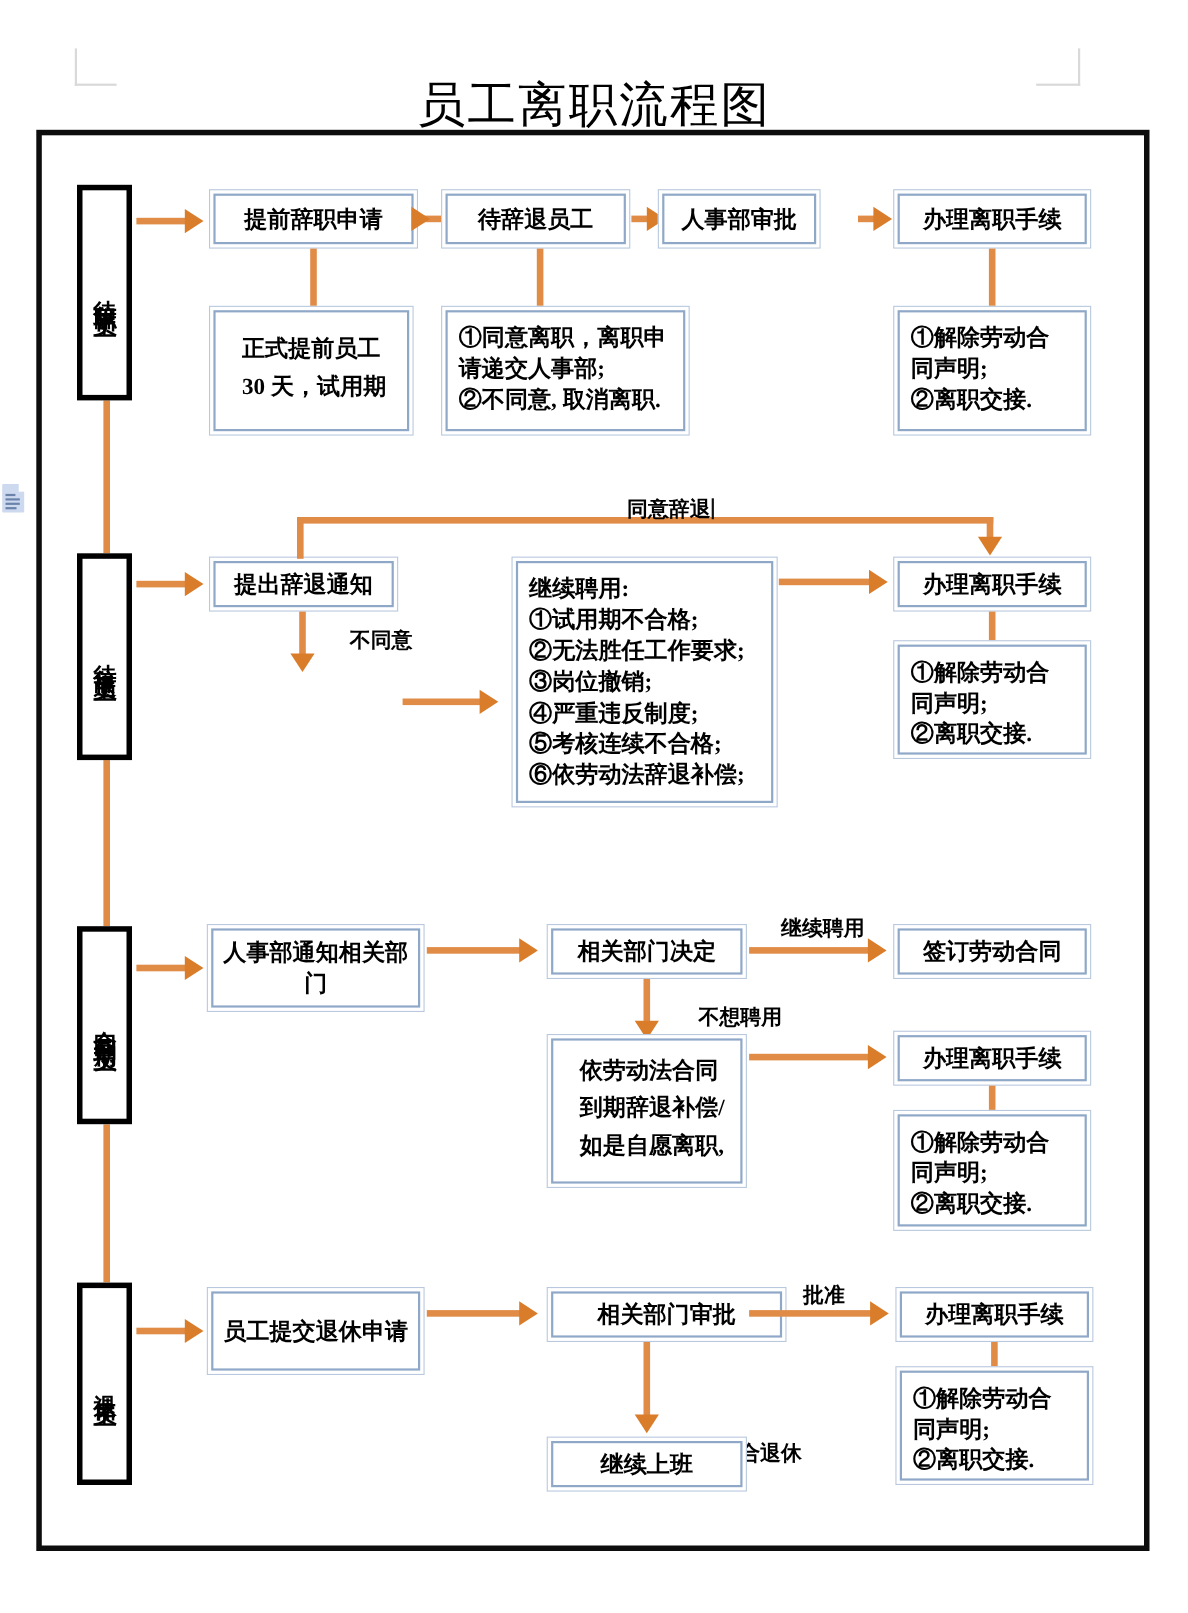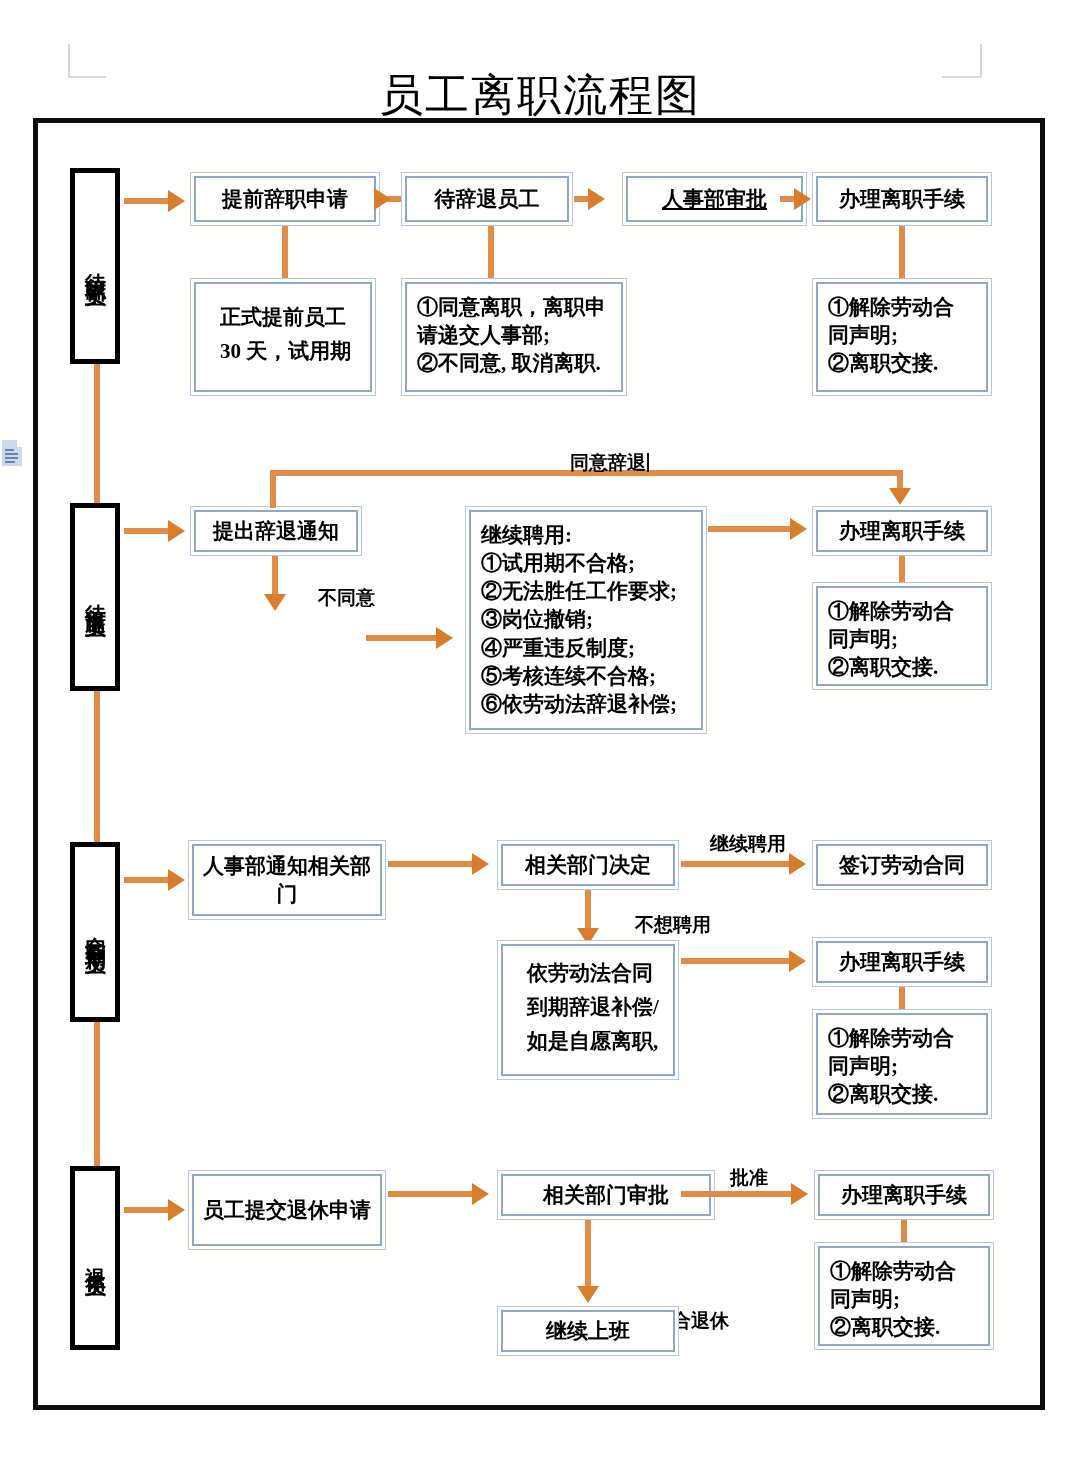--- a/index.html
+++ b/index.html
@@ -138,21 +138,21 @@
 
   <div class="box" style="left:401px;top:172px;width:172px;height:54px;">
     <div class="inner">
         <span>待辞退员工</span>
       </div>
   </div>
 
   <div class="hline" style="left:574px;top:196px;width:22px;"></div>
   <div class="arr-r" style="left:588px;top:188px;"></div>
 
-  <div class="box" style="left:622px;top:172px;width:185px;height:54px;text-decoration:underline;">
+  <div class="box" style="left:598px;top:172px;width:148px;height:54px;">
     <div class="inner">
         <span>人事部审批</span>
       </div>
   </div>
 
   <div class="hline" style="left:780px;top:196px;width:22px;"></div>
   <div class="arr-r" style="left:794px;top:188px;"></div>
 
   <div class="box" style="left:812px;top:172px;width:180px;height:54px;">
     <div class="inner">
@@ -205,21 +205,21 @@
   </div>
 
   <div class="vline" style="left:270px;top:470px;height:38px;"></div>
   <div class="hline" style="left:270px;top:470px;width:633px;"></div>
   <div class="vline" style="left:897px;top:470px;height:22px;"></div>
   <div class="arr-d" style="left:889px;top:488px;"></div>
   <div class="elabel" style="left:570px;top:450px;"><span>同意辞退</span><span class="caretbar"></span></div>
 
   <div class="vline" style="left:272px;top:556px;height:42px;"></div>
   <div class="arr-d" style="left:264px;top:594px;"></div>
-  <div class="elabel" style="left:318px;top:569px;margin-top:16px;">不同意</div>
+  <div class="elabel" style="left:318px;top:569px;">不同意</div>
 
 
   <div class="hline" style="left:366px;top:635px;width:72px;"></div>
   <div class="arr-r" style="left:436px;top:627px;"></div>
 
   <div class="box left" style="left:465px;top:506px;width:242px;height:228px;">
     <div class="inner">
         <div>
       <span class="ln">继续聘用:</span>
       <span class="ln">①试用期不合格;</span>

